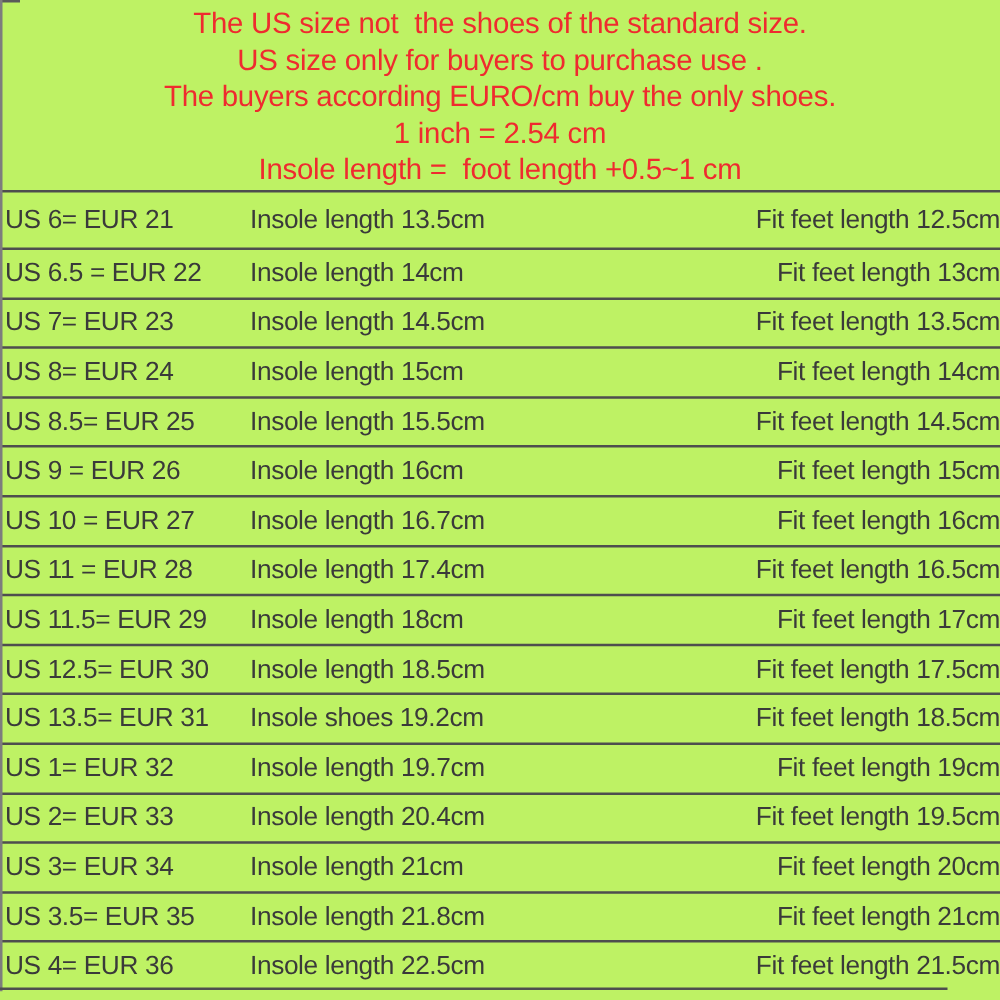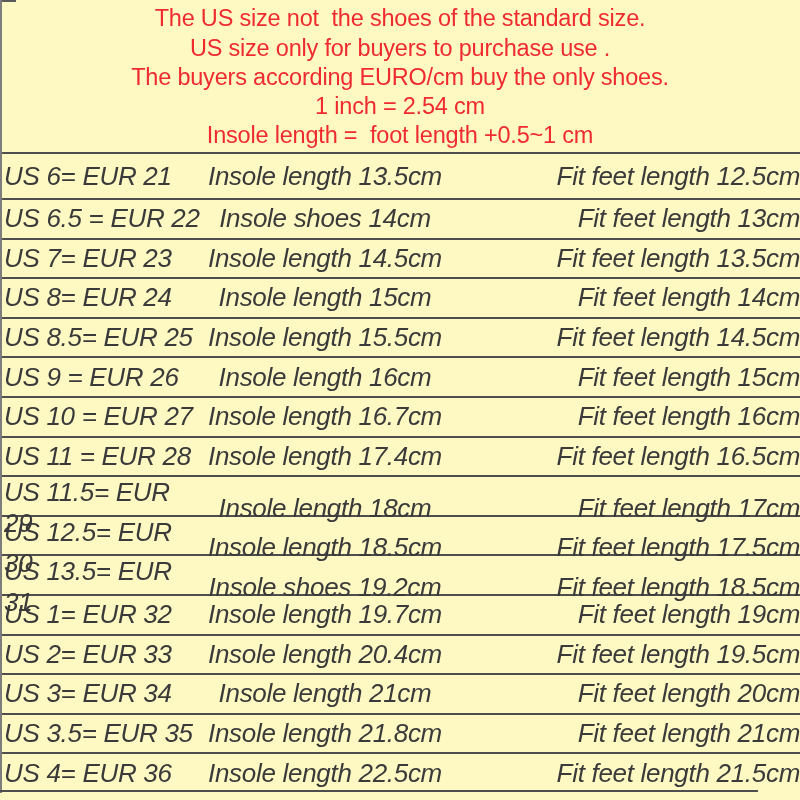--- a/index.html
+++ b/index.html
@@ -4,21 +4,21 @@
 <style>
   html, body {
     margin: 0;
     padding: 0;
     background: #ffffff;
   }
   .page {
     position: relative;
     width: 800px;
     height: 800px;
-    background: #fef9c3;
+    background: #bef264;
     font-family: "Liberation Sans", sans-serif;
     overflow: hidden;
   }
   
   .left-edge {
     position: absolute;
     left: 0;
     top: 0;
     width: 2px;
     height: 793px;
@@ -52,28 +52,27 @@
     width: 800px;
   }
   .row {
     display: grid;
     grid-template-columns: 200px 250px 1fr;
     align-items: center;
     height: 39.6px;
     box-sizing: border-box;
     border-top: 2px solid var(--line-color, #4e4e4e);
     color: var(--table-text, #3a3a3a);
-    font-size: 26px;
+    font-size: 21px;
     letter-spacing: -0.3px;
     white-space: pre-wrap;
-    font-style: italic;
   }
   .row.first { height: 46px; }
   .cell-us { padding-left: 4px; text-align: left; }
-  .cell-insole { text-align: center; }
+  .cell-insole { }
   .cell-fit { text-align: right; }
   
   .bottom-line {
     position: absolute;
     top: 790px;
     left: 0;
     width: 758px;
     height: 2px;
     background: var(--line-color, #4e4e4e);
   }
@@ -96,21 +95,21 @@
 
   <div class="size-table">
 
     <div class="row first">
       <span class="cell-us">US 6= EUR 21</span>
       <span class="cell-insole">Insole length 13.5cm</span>
       <span class="cell-fit">Fit feet length 12.5cm</span>
     </div>
     <div class="row">
       <span class="cell-us">US 6.5 = EUR 22</span>
-      <span class="cell-insole">Insole shoes 14cm</span>
+      <span class="cell-insole">Insole length 14cm</span>
       <span class="cell-fit">Fit feet length 13cm</span>
     </div>
     <div class="row">
       <span class="cell-us">US 7= EUR 23</span>
       <span class="cell-insole">Insole length 14.5cm</span>
       <span class="cell-fit">Fit feet length 13.5cm</span>
     </div>
     <div class="row">
       <span class="cell-us">US 8= EUR 24</span>
       <span class="cell-insole">Insole length 15cm</span>

